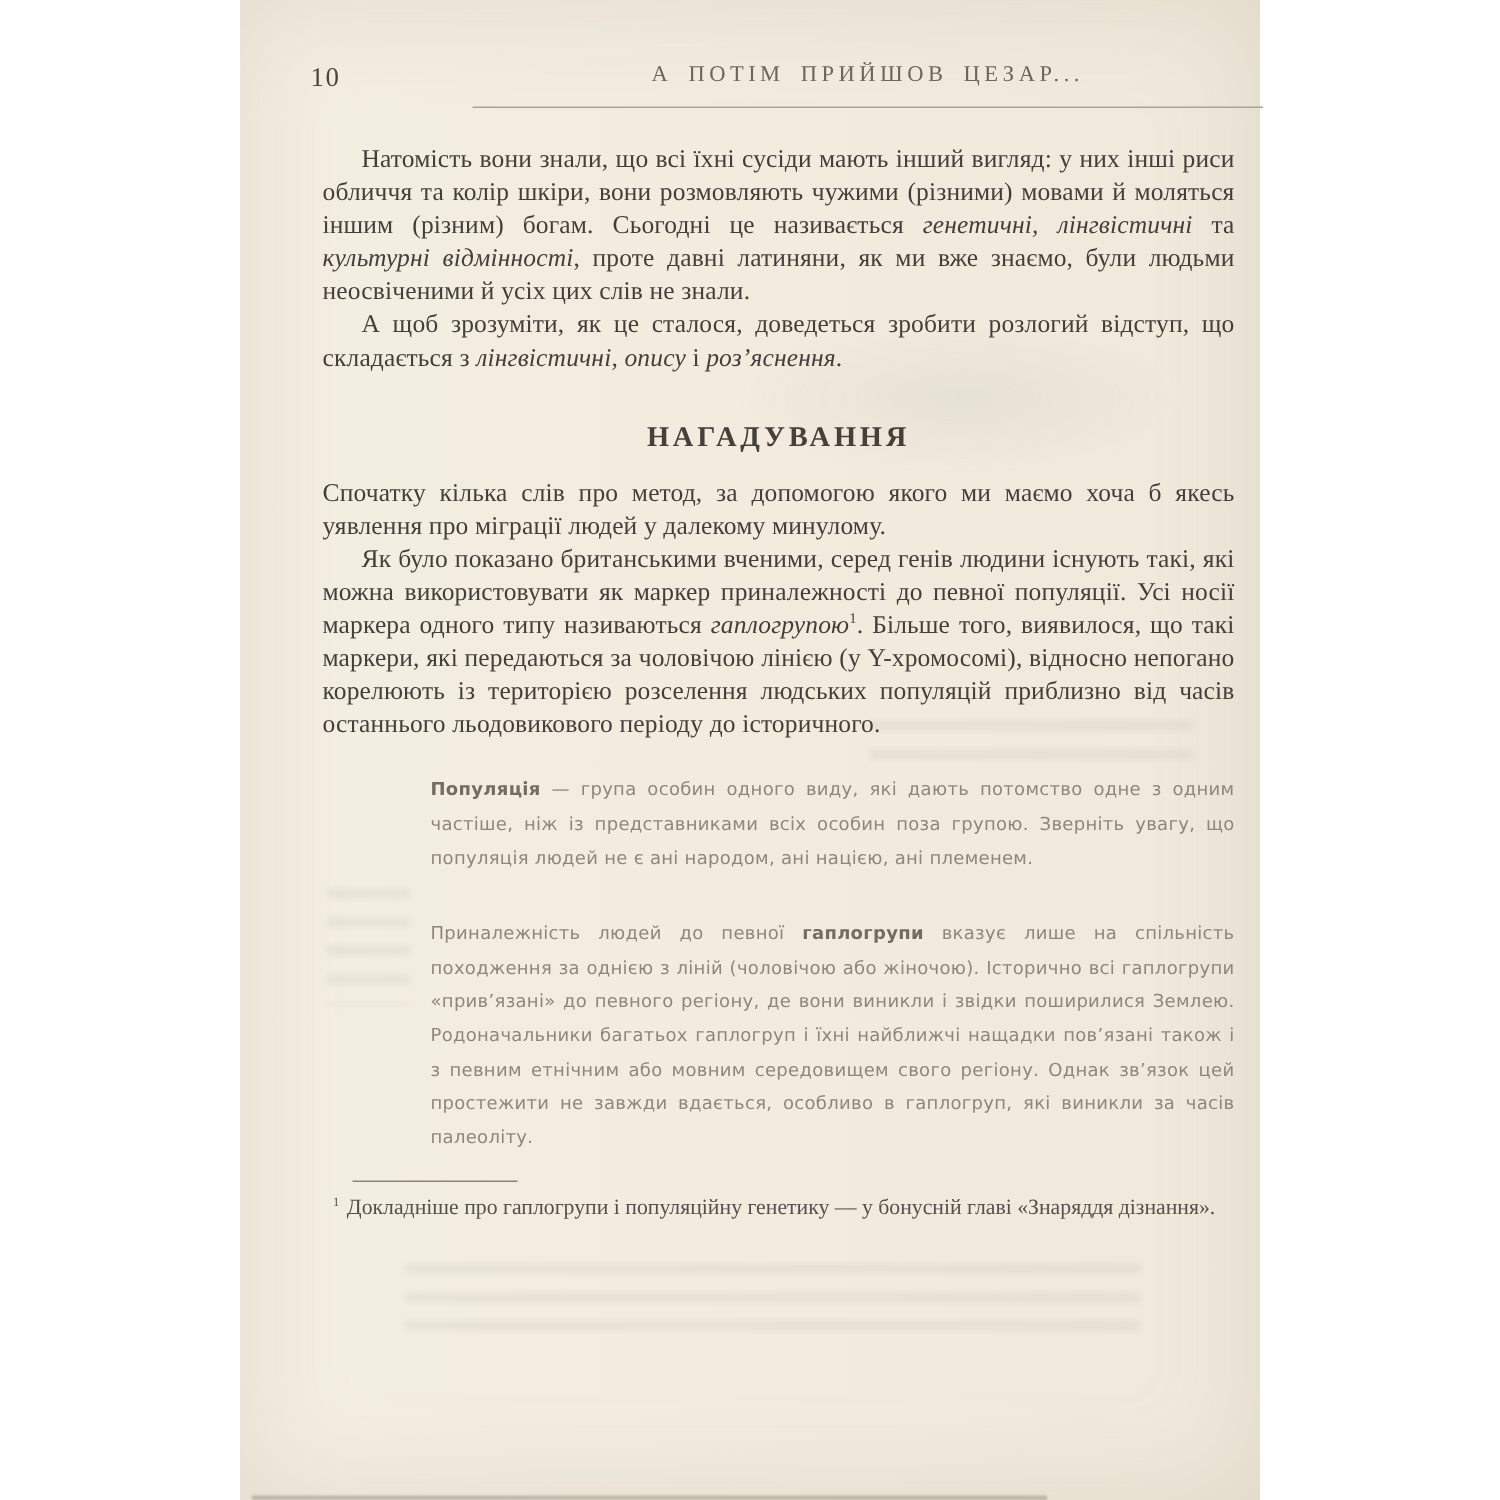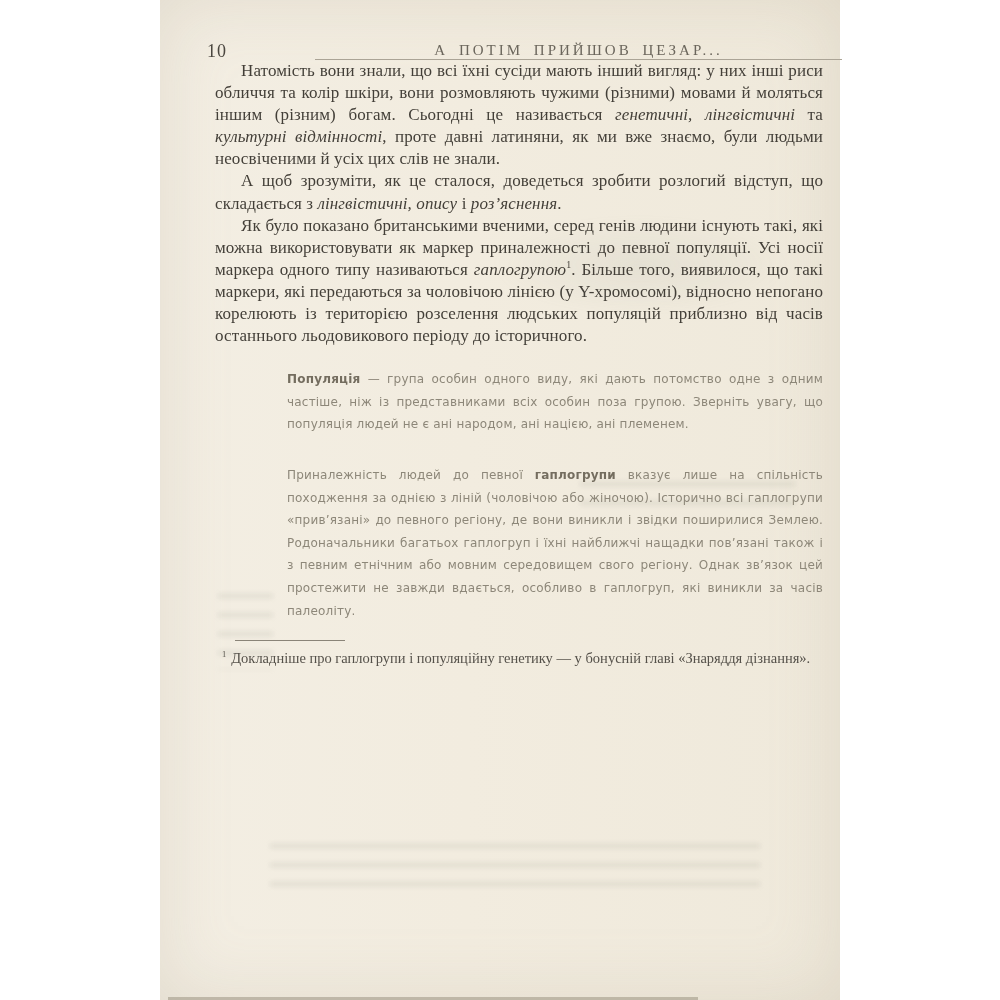--- a/index.html
+++ b/index.html
@@ -20,24 +20,24 @@
     content:"";position:absolute;left:8px;bottom:0;width:530px;height:3px;
     background:var(--edge);opacity:.55;filter:blur(.6px);
   }
 
   .inner{position:relative;height:100%;padding:0 17px 0 55px;}
 
   
   .pghead{position:relative;margin-top:41px;}
   .pagenum{position:absolute;left:-8px;top:0;font-size:18px;color:#4a463f;letter-spacing:1px;}
   .runhead-wrap{margin-left:100px;width:527px;text-align:center;
-    padding-bottom:0;border-bottom:1.5px solid var(--rule);}
+    padding-bottom:12px;border-bottom:1.5px solid var(--rule);}
   .runhead{font-size:15px;letter-spacing:3px;color:var(--head-ink);word-spacing:4px;}
 
-  main{}
+  main{margin-top:23px;}
   p.body{
     font-size:17px;line-height:22.1px;color:var(--ink);
     text-align:justify;letter-spacing:.1px;
   }
   p.indent{text-indent:26px;}
   .i{font-style:italic;}
   .b{font-weight:bold;}
   sup{font-size:.58em;vertical-align:super;line-height:0;}
 
   h2.section{
@@ -87,21 +87,23 @@
         <span class="runhead">А ПОТІМ ПРИЙШОВ ЦЕЗАР...</span>
       </div>
     </header>
 
     <main>
 
       <p class="body indent"><span>Натомість вони знали, що всі їхні сусіди мають інший вигляд: у них інші риси обличчя та колір шкіри, вони розмовляють чужими (різними) мовами й моляться іншим (різним) богам. Сьогодні це називається </span><span class="i">генетичні, лінгвістичні</span><span> та </span><span class="i">культурні відмінності</span><span>, проте давні латиняни, як ми вже знаємо, були людьми неосвіченими й усіх цих слів не знали.</span></p>
 
       <p class="body indent"><span>А щоб зрозуміти, як це сталося, доведеться зробити розлогий відступ, що складається з </span><span class="i">лінгвістичні, опису</span><span> і </span><span class="i">роз’яснення</span><span>.</span></p>
 
+      <h2 class="section">НАГАДУВАННЯ</h2>
 
+      <p class="body"><span>Спочатку кілька слів про метод, за допомогою якого ми маємо хоча б якесь уявлення про міграції людей у далекому минулому.</span></p>
 
       <p class="body indent"><span>Як було показано британськими вченими, серед генів людини існують такі, які можна використовувати як маркер приналежності до певної популяції. Усі носії маркера одного типу називаються </span><span class="i">гаплогрупою</span><sup>1</sup><span>. Більше того, виявилося, що такі маркери, які передаються за чоловічою лінією (у Y-хромосомі), відносно непогано корелюють із територією розселення людських популяцій приблизно від часів останнього льодовикового періоду до історичного.</span></p>
 
 
       <div class="defblock first"><span class="b">Популяція</span><span> — група особин одного виду, які дають потомство одне з одним частіше, ніж із представниками всіх особин поза групою. Зверніть увагу, що популяція людей не є ані народом, ані нацією, ані племенем.</span></div>
 
       <div class="defblock second"><span>Приналежність людей до певної </span><span class="b">гаплогрупи</span><span> вказує лише на спільність походження за однією з ліній (чоловічою або жіночою). Історично всі гаплогрупи «прив’язані» до певного регіону, де вони виникли і звідки поширилися Землею. Родоначальники багатьох гаплогруп і їхні найближчі нащадки пов’язані також і з певним етнічним або мовним середовищем свого регіону. Однак зв’язок цей простежити не завжди вдається, особливо в гаплогруп, які виникли за часів палеоліту.</span></div>
 
       <div class="fnsep"></div>
 

